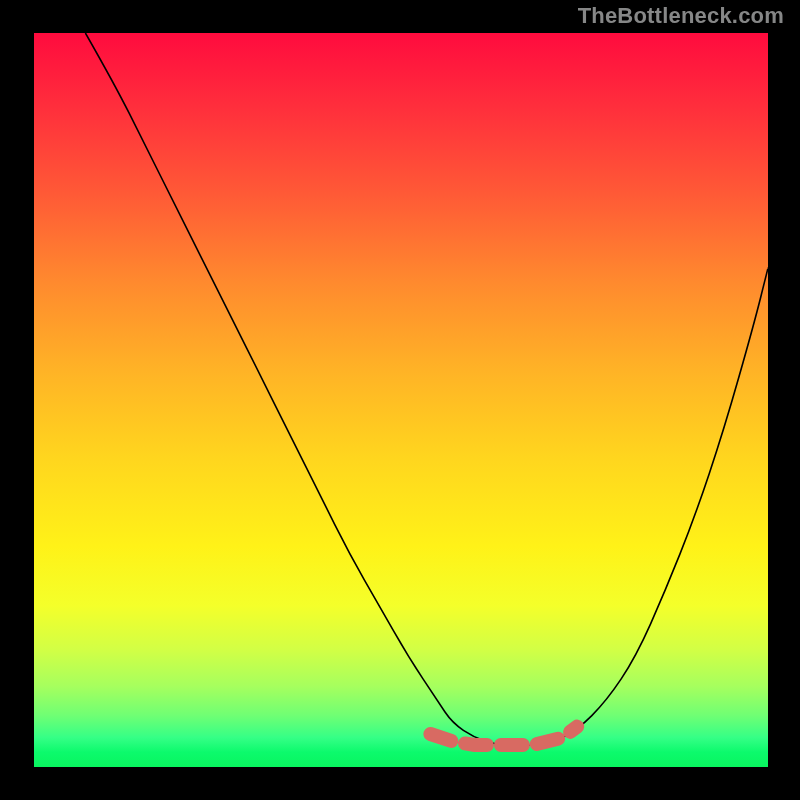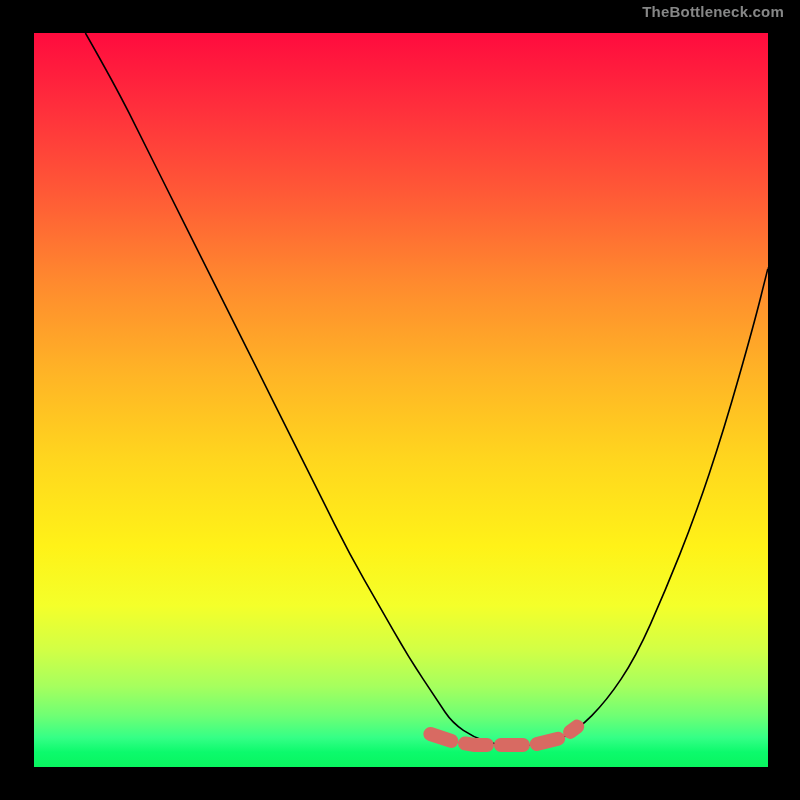--- a/index.html
+++ b/index.html
@@ -52,21 +52,21 @@
     stroke: #d86a62; 
     stroke-width: 14;
     stroke-linecap: round;
     stroke-dasharray: 22 14;
   }
   .attribution {
     position: absolute;
     top: 3px;
     right: 16px;
     font-family: Arial, Helvetica, sans-serif;
-    font-size: 15px;
+    font-size: 22px;
     font-weight: 700;
     color: #868787;
     letter-spacing: 0.2px;
     user-select: none;
   }
 </style>
 </head>
 <body>
 
 <div class="stage">

